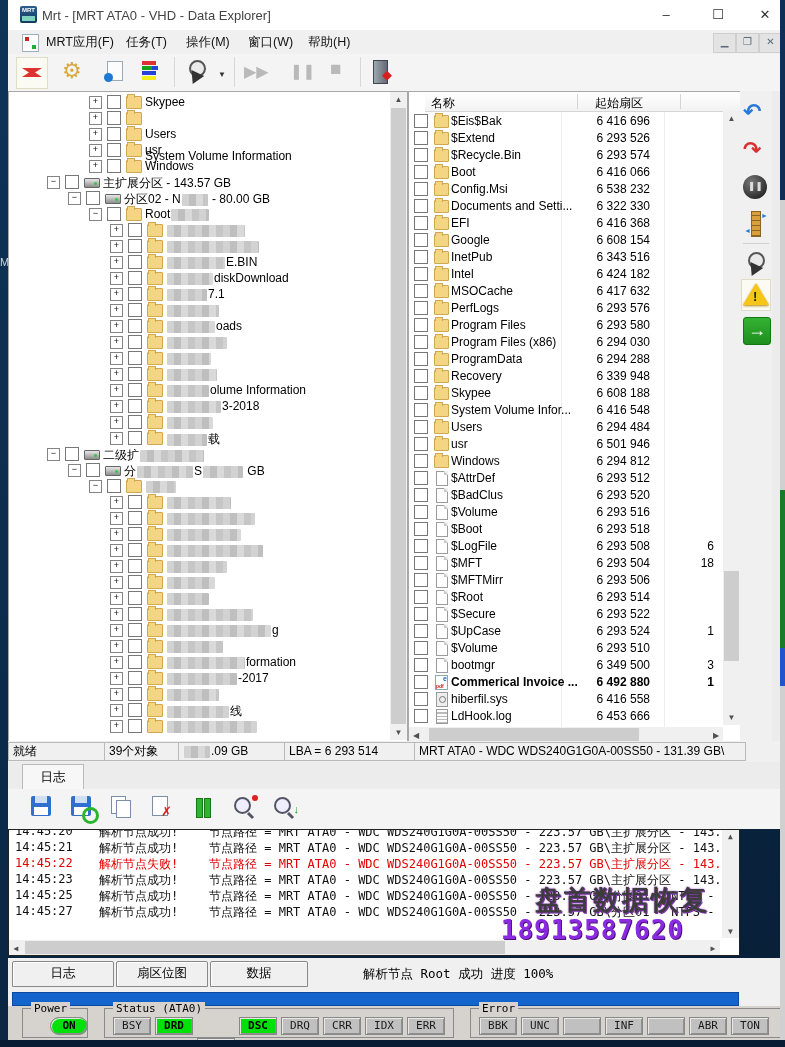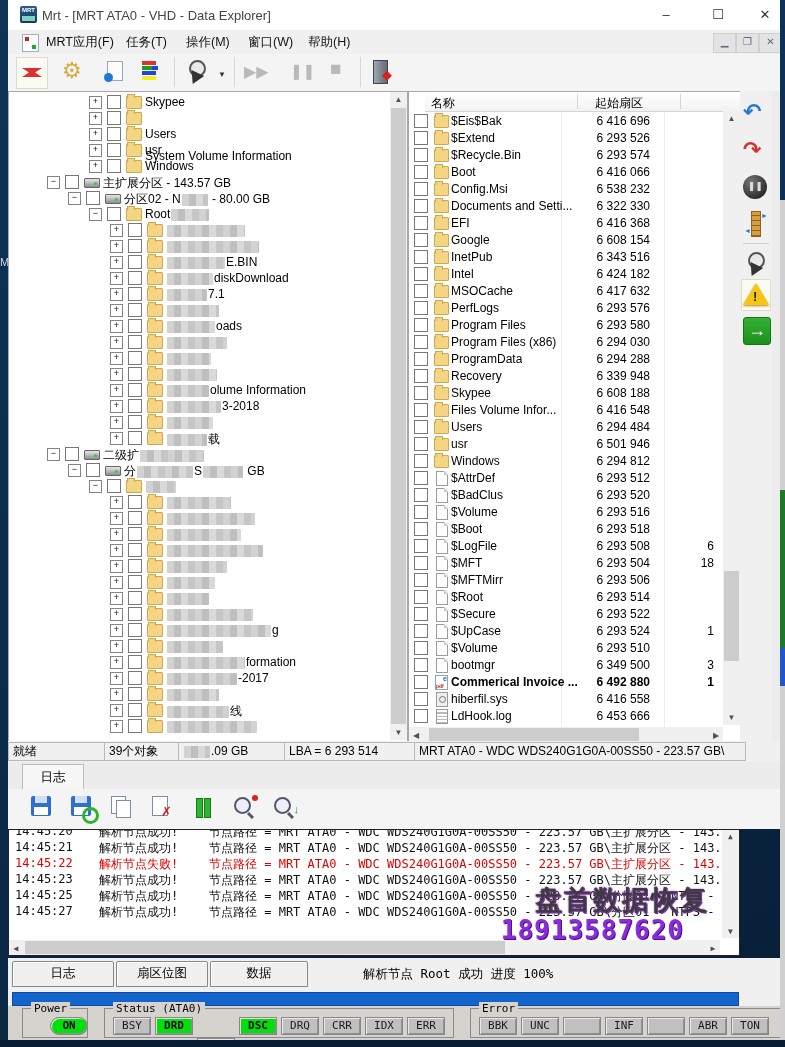--- a/index.html
+++ b/index.html
@@ -577,21 +577,21 @@
         </div>
         <div class="lrow" style="top: 292px;">
           <span class="lcb"></span>
           <span class="tico ticofolder lico"></span>
           <span class="lname">Skypee</span>
           <span class="lsect">6 608 188</span>
         </div>
         <div class="lrow" style="top: 309px;">
           <span class="lcb"></span>
           <span class="tico ticofolder lico"></span>
-          <span class="lname">Files Volume Infor...</span>
+          <span class="lname">System Volume Infor...</span>
           <span class="lsect">6 416 548</span>
         </div>
         <div class="lrow" style="top: 326px;">
           <span class="lcb"></span>
           <span class="tico ticofolder lico"></span>
           <span class="lname">Users</span>
           <span class="lsect">6 294 484</span>
         </div>
         <div class="lrow" style="top: 343px;">
           <span class="lcb"></span>
@@ -730,21 +730,21 @@
   </div>
   <div class="abs rightcol"></div>
 
   <div class="abs statusbar">
     <div class="stseg" style="left:0;width:94px;">就绪</div>
     <div class="stseg" style="left:96px;width:72px;">39个对象</div>
     <div class="stseg" style="left:170px;width:104px;">
       <span class="censor" style="width:26px;"></span><span>.09 GB</span>
     </div>
     <div class="stseg" style="left:276px;width:128px;">LBA = 6 293 514</div>
-    <div class="stseg" style="left:406px;width:326px;">MRT ATA0 - WDC WDS240G1G0A-00SS50 - 223.57 GB\</div>
+    <div class="stseg" style="left:406px;width:326px;">MRT ATA0 - WDC WDS240G1G0A-00SS50 - 131.39 GB\</div>
   </div>
 
   <div class="abs logtabrow">
     <div class="logtab">日志</div>
   </div>
 
   <div class="abs logtools">
     <div class="lt" style="left:20px;">
         <div class="floppy"></div>
       </div>

